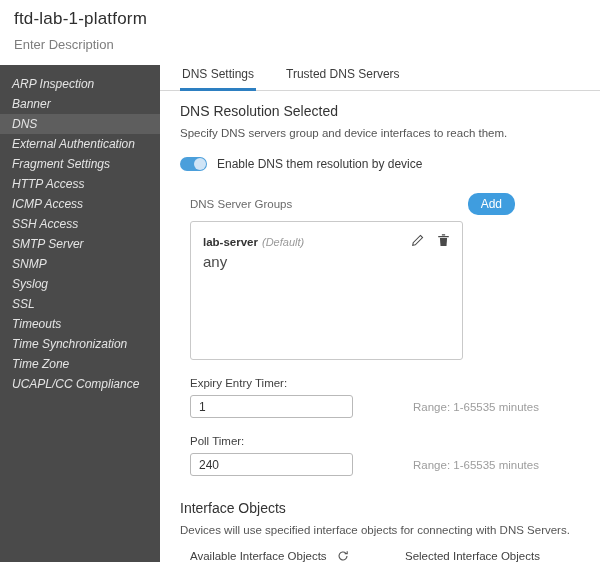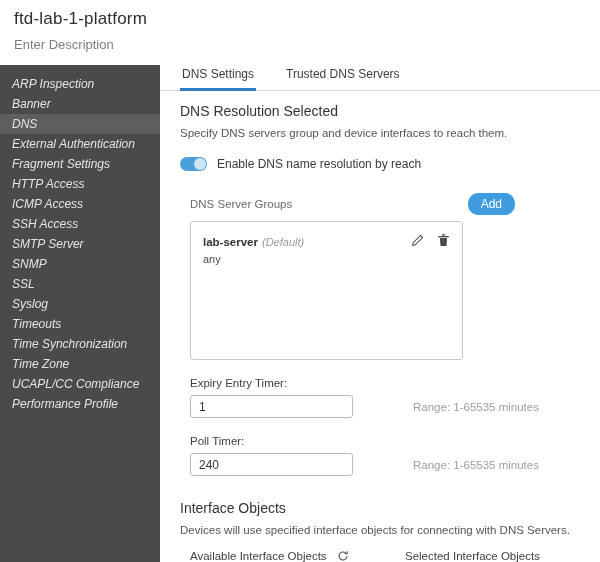--- a/index.html
+++ b/index.html
@@ -65,21 +65,21 @@
     font-size:12px; padding:4px 13px; cursor:pointer;
     font-family:"Liberation Sans", sans-serif;
   }
   .groups-box {
     margin-left:10px; width:273px; height:139px;
     border:1px solid #c9c9c9; border-radius:3px; background:#fff;
   }
   .group-entry { display:flex; justify-content:space-between; padding:10px 12px 0 12px; }
   .gname { font-size:11.5px; font-weight:bold; color:#333; }
   .gbadge { font-size:11px; font-style:italic; color:#9a9a9a; margin-left:4px; }
-  .gval { font-size:11px; color:#4a4a4a; margin-top:3px; }
+  .gval { font-size:15px; color:#4a4a4a; margin-top:3px; }
   .entry-icons { display:flex; gap:13px; align-items:flex-start; padding-top:2px; }
   .icon-btn { cursor:pointer; line-height:0; }
 
   
   .timer-block { margin:17px 0 0 10px; }
   .timer-label { font-size:11.5px; color:#3f3f3f; margin-bottom:6px; }
   .timer-row { display:flex; align-items:center; gap:60px; }
   .text-input {
     width:163px; height:23px; border:1px solid #b9b9b9; border-radius:3px;
     font-size:12px; color:#333; padding:0 8px;
@@ -109,45 +109,44 @@
     <div class="side-item">ARP Inspection</div>
     <div class="side-item">Banner</div>
     <div class="side-item selected">DNS</div>
     <div class="side-item">External Authentication</div>
     <div class="side-item">Fragment Settings</div>
     <div class="side-item">HTTP Access</div>
     <div class="side-item">ICMP Access</div>
     <div class="side-item">SSH Access</div>
     <div class="side-item">SMTP Server</div>
     <div class="side-item">SNMP</div>
+    <div class="side-item">Syslog</div>
     <div class="side-item">SSL</div>
-    <div class="side-item">Syslog</div>
     <div class="side-item">Timeouts</div>
     <div class="side-item">Time Synchronization</div>
     <div class="side-item">Time Zone</div>
     <div class="side-item">UCAPL/CC Compliance</div>
-    <div class="side-item">Performance Profile</div>
   </div>
 
   <div class="content">
 
     <div class="tabbar">
       <div class="tab active">DNS Settings</div>
       <div class="tab">Trusted DNS Servers</div>
     </div>
 
     <div class="section">
       <div class="section-title">DNS Resolution Selected</div>
       <div class="section-sub">Specify DNS servers group and device interfaces to reach them.</div>
 
       <div class="toggle-row">
         <div class="toggle">
             <div class="knob"></div>
           </div>
-        <div class="toggle-label">Enable DNS name resolution by reach</div>
+        <div class="toggle-label">Enable DNS them resolution by device</div>
       </div>
 
       <div class="groups-head">
         <div class="field-label">DNS Server Groups</div>
         <button class="btn-add">Add</button>
       </div>
       <div class="groups-box">
         <div class="group-entry">
           <div>
             <span class="gname">lab-server</span><span class="gbadge">(Default)</span>

